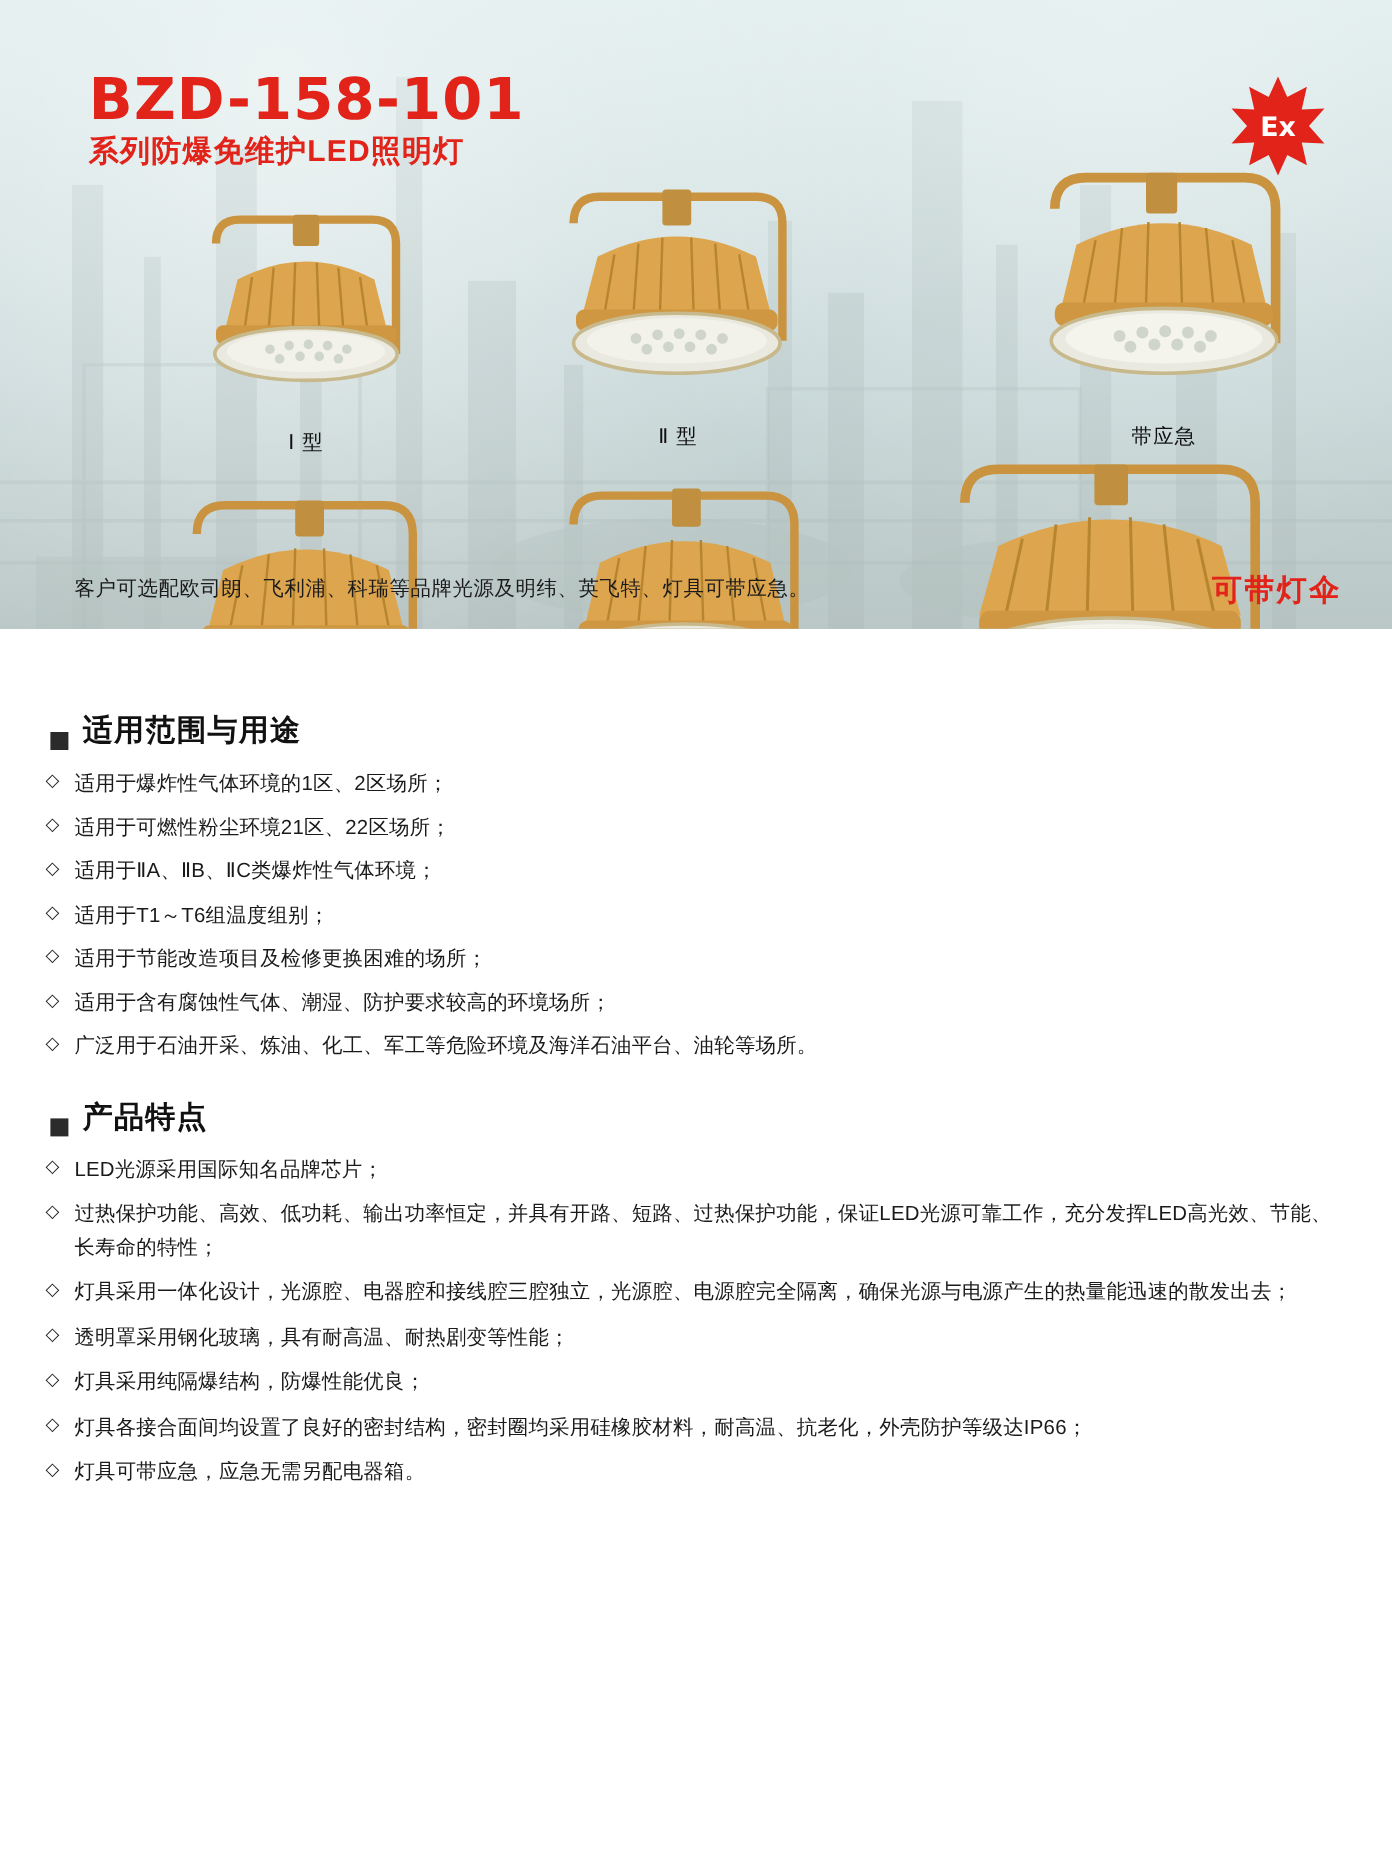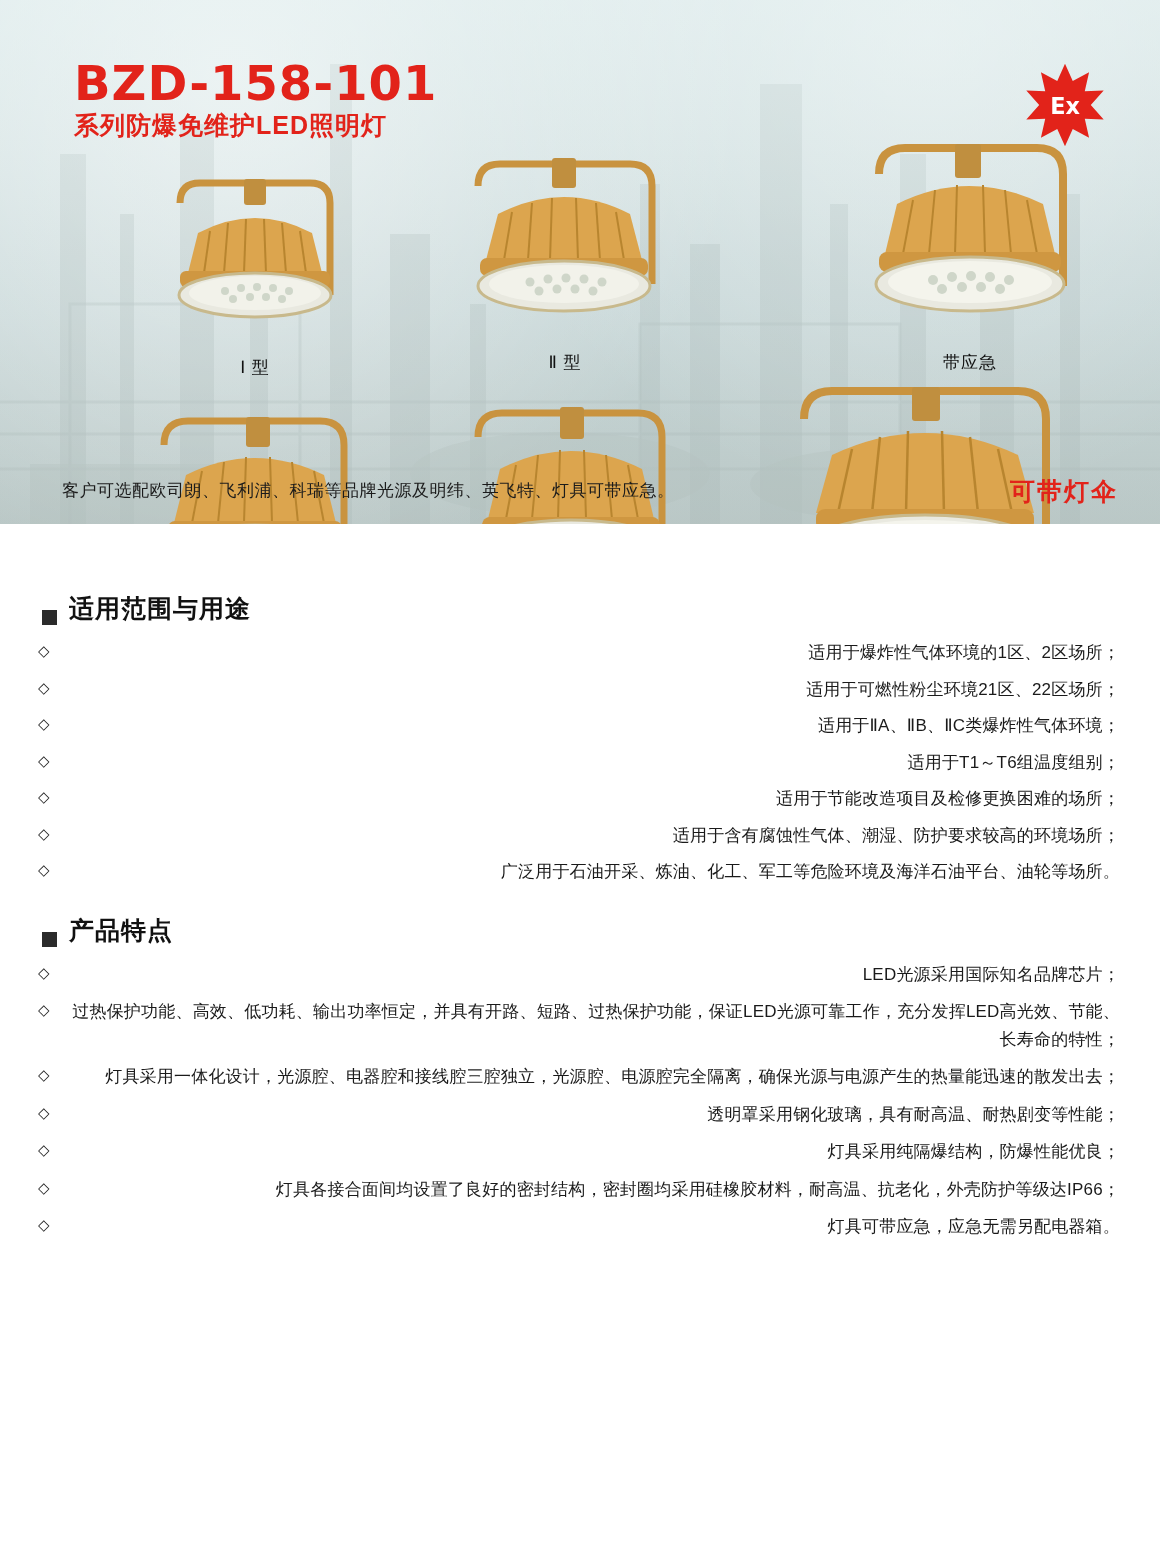--- a/index.html
+++ b/index.html
@@ -134,21 +134,20 @@
   .sec-head .sec-title {
     font-size: 25px;
     font-weight: bold;
     color: #111;
     letter-spacing: 1px;
   }
   ul.bullets {
     list-style: none;
     margin: 0;
     padding: 0 0 0 14px;
-    text-align: right;
   }
   ul.bullets li {
     position: relative;
     padding-left: 26px;
     font-size: 17px;
     line-height: 1.62;
     color: #1a1a1a;
     margin-bottom: 9px;
     letter-spacing: .2px;
   }

